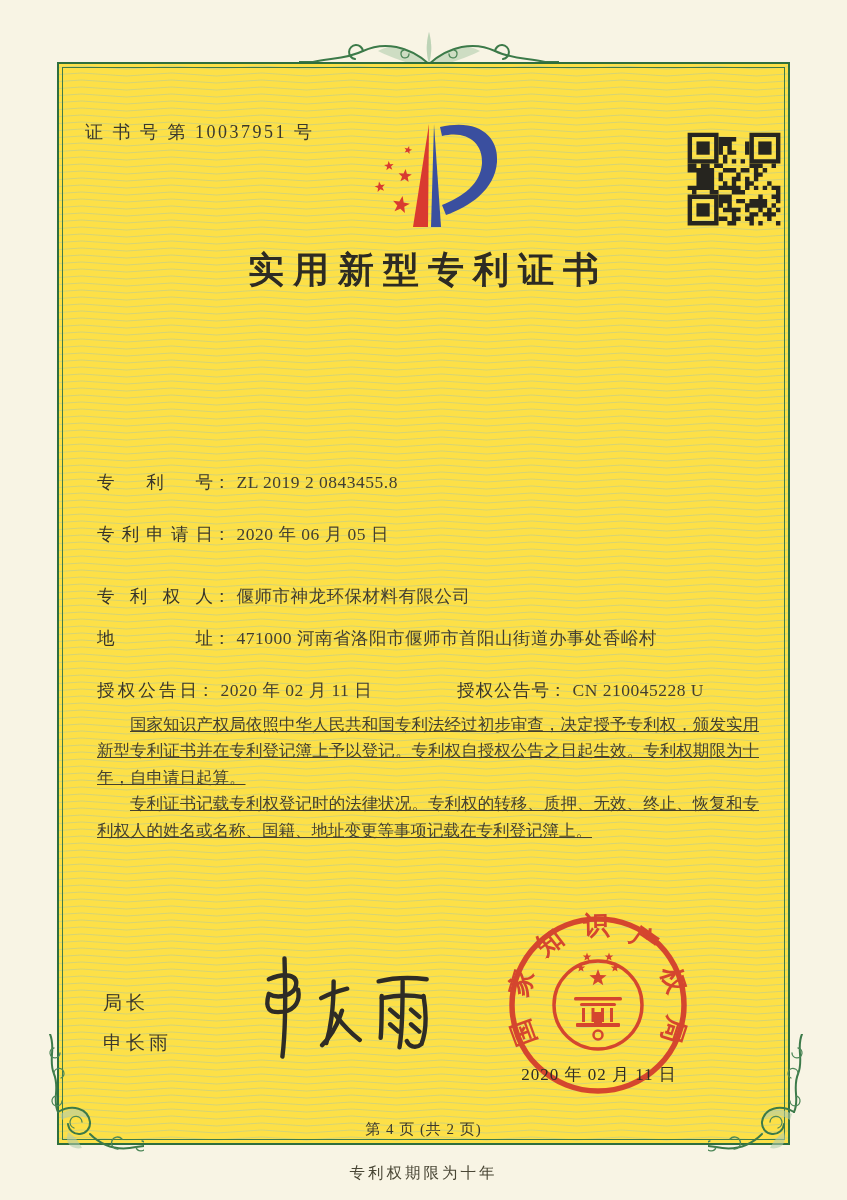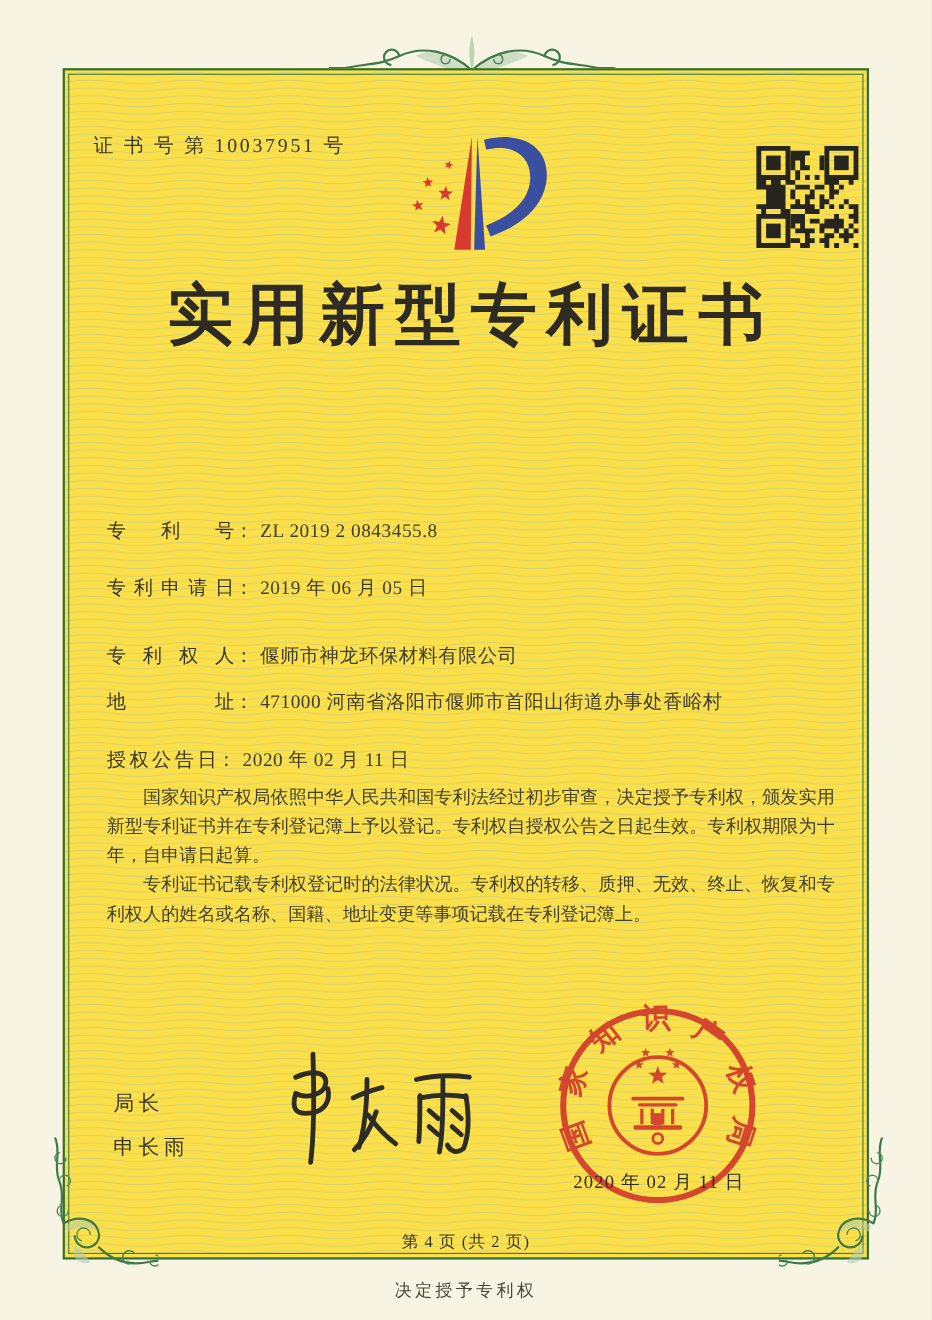--- a/index.html
+++ b/index.html
@@ -15,31 +15,31 @@
   }
   .frame::after{
     content:'';position:absolute;inset:3px;border:1px solid #3d7b49;pointer-events:none;
   }
   .waves{position:absolute;inset:0;width:100%;height:100%;}
   .cert-no{position:absolute;left:26px;top:56px;font-size:18px;letter-spacing:2.5px;color:#3a382c;}
   .logo{position:absolute;left:286px;top:46px;}
   .qr{position:absolute;left:622px;top:62px;}
   .title{
     position:absolute;left:0;top:182px;width:100%;margin:0;text-align:center;
-    font-size:60px;font-weight:bold;letter-spacing:9px;text-indent:9px;color:#2d2b23;
+    font-size:36px;font-weight:bold;letter-spacing:9px;text-indent:9px;color:#2d2b23;
   }
   .row{position:absolute;left:38px;width:672px;white-space:nowrap;font-size:17.5px;color:#413e30;}
   .lbl{display:inline-block;width:102px;text-align:justify;text-align-last:justify;color:#37352a;}
   .col{padding-right:6px;}
   .val{letter-spacing:0.5px;}
   .r0{top:300px}.r1{top:353px}.r2{top:406px}.r3{top:458px}.r4{top:520px}.r5{top:562px}.rg{top:614px}
   .pair2{position:absolute;left:360px;top:0;}
   .pair2 .lbl{width:92px;}
   .paras{position:absolute;left:38px;top:648px;width:662px;font-size:16.5px;line-height:26.4px;color:#44412f;text-align:justify;}
-  .paras p{margin:0;text-indent:2em;}
+  .paras p{margin:0;text-indent:2em;text-decoration:underline;}
   .officer-title{position:absolute;left:44px;top:926px;font-size:19px;letter-spacing:4px;color:#3a382c;}
   .officer-name{position:absolute;left:44px;top:966px;font-size:19px;letter-spacing:4px;color:#3a382c;}
   .signature{position:absolute;left:178px;top:886px;}
   .seal{position:absolute;left:438px;top:840px;opacity:.92;}
   .seal-date{position:absolute;left:440px;top:999px;width:200px;text-align:center;font-size:17px;letter-spacing:1px;color:#2f2d26;font-weight:500;}
   .page-info{position:absolute;left:0;top:1056px;width:100%;text-align:center;font-size:15px;color:#3a382c;letter-spacing:1px;}
   .back-note{position:absolute;left:0;top:1163px;width:100%;text-align:center;font-size:15.5px;letter-spacing:3px;color:#494635;}
   .orn-top{position:absolute;left:299px;top:18px;}
   .orn-bl{position:absolute;left:44px;top:1034px;}
   .orn-br{position:absolute;left:708px;top:1034px;transform:scaleX(-1);}
@@ -105,32 +105,35 @@
       </g>
       <path id="qr-mods" fill="#26251f" d="M28,4h4v4h-4zM32,4h4v4h-4zM36,4h4v4h-4zM40,4h4v4h-4zM28,8h4v4h-4zM32,8h4v4h-4zM36,8h4v4h-4zM52,8h4v4h-4zM28,12h4v4h-4zM36,12h4v4h-4zM52,12h4v4h-4zM28,16h4v4h-4zM36,16h4v4h-4zM40,16h4v4h-4zM52,16h4v4h-4zM32,20h4v4h-4zM32,24h4v4h-4zM40,24h4v4h-4zM48,24h4v4h-4zM0,28h4v4h-4zM4,28h4v4h-4zM12,28h4v4h-4zM16,28h4v4h-4zM24,28h4v4h-4zM28,28h4v4h-4zM56,28h4v4h-4zM60,28h4v4h-4zM64,28h4v4h-4zM76,28h4v4h-4zM0,32h4v4h-4zM4,32h4v4h-4zM8,32h4v4h-4zM12,32h4v4h-4zM16,32h4v4h-4zM20,32h4v4h-4zM32,32h4v4h-4zM36,32h4v4h-4zM40,32h4v4h-4zM48,32h4v4h-4zM52,32h4v4h-4zM60,32h4v4h-4zM68,32h4v4h-4zM8,36h4v4h-4zM12,36h4v4h-4zM16,36h4v4h-4zM20,36h4v4h-4zM28,36h4v4h-4zM44,36h4v4h-4zM60,36h4v4h-4zM64,36h4v4h-4zM8,40h4v4h-4zM12,40h4v4h-4zM16,40h4v4h-4zM20,40h4v4h-4zM28,40h4v4h-4zM40,40h4v4h-4zM44,40h4v4h-4zM52,40h4v4h-4zM60,40h4v4h-4zM8,44h4v4h-4zM12,44h4v4h-4zM16,44h4v4h-4zM20,44h4v4h-4zM32,44h4v4h-4zM40,44h4v4h-4zM52,44h4v4h-4zM56,44h4v4h-4zM72,44h4v4h-4zM0,48h4v4h-4zM4,48h4v4h-4zM8,48h4v4h-4zM12,48h4v4h-4zM16,48h4v4h-4zM20,48h4v4h-4zM28,48h4v4h-4zM32,48h4v4h-4zM36,48h4v4h-4zM40,48h4v4h-4zM44,48h4v4h-4zM52,48h4v4h-4zM60,48h4v4h-4zM68,48h4v4h-4zM76,48h4v4h-4zM80,48h4v4h-4zM4,52h4v4h-4zM20,52h4v4h-4zM24,52h4v4h-4zM40,52h4v4h-4zM44,52h4v4h-4zM48,52h4v4h-4zM80,52h4v4h-4zM28,56h4v4h-4zM32,56h4v4h-4zM36,56h4v4h-4zM64,56h4v4h-4zM76,56h4v4h-4zM80,56h4v4h-4zM28,60h4v4h-4zM32,60h4v4h-4zM36,60h4v4h-4zM44,60h4v4h-4zM48,60h4v4h-4zM56,60h4v4h-4zM60,60h4v4h-4zM64,60h4v4h-4zM68,60h4v4h-4zM80,60h4v4h-4zM28,64h4v4h-4zM36,64h4v4h-4zM52,64h4v4h-4zM56,64h4v4h-4zM60,64h4v4h-4zM64,64h4v4h-4zM68,64h4v4h-4zM76,64h4v4h-4zM32,68h4v4h-4zM36,68h4v4h-4zM40,68h4v4h-4zM44,68h4v4h-4zM52,68h4v4h-4zM64,68h4v4h-4zM72,68h4v4h-4zM80,68h4v4h-4zM40,72h4v4h-4zM56,72h4v4h-4zM60,72h4v4h-4zM68,72h4v4h-4zM72,72h4v4h-4zM76,72h4v4h-4zM28,76h4v4h-4zM32,76h4v4h-4zM40,76h4v4h-4zM44,76h4v4h-4zM52,76h4v4h-4zM56,76h4v4h-4zM72,76h4v4h-4zM36,80h4v4h-4zM40,80h4v4h-4zM56,80h4v4h-4zM64,80h4v4h-4zM80,80h4v4h-4z"></path>
     </svg>
 
     <h1 class="title">实用新型专利证书</h1>
 
     <div class="row r2">
       <span class="lbl" style="width:116px">专利号</span><span class="col">：</span><span class="val">ZL 2019 2 0843455.8</span>
     </div>
     <div class="row r3">
-      <span class="lbl" style="width:116px">专利申请日</span><span class="col">：</span><span class="val">2019 年 06 月 05 日</span>
+      <span class="lbl" style="width:116px">专利申请日</span><span class="col">：</span><span class="val">2020 年 06 月 05 日</span>
     </div>
     <div class="row r4">
       <span class="lbl" style="width:116px">专利权人</span><span class="col">：</span><span class="val">偃师市神龙环保材料有限公司</span>
     </div>
     <div class="row r5">
       <span class="lbl" style="width:116px">地址</span><span class="col">：</span><span class="val">471000 河南省洛阳市偃师市首阳山街道办事处香峪村</span>
     </div>
 
     <div class="row rg">
       <span>
         <span class="lbl" style="width:100px">授权公告日</span><span class="col">：</span><span class="val">2020 年 02 月 11 日</span>
+      </span>
+      <span class="pair2">
+        <span class="lbl">授权公告号</span><span class="col">：</span><span class="val">CN 210045228 U</span>
       </span>
     </div>
 
     <div class="paras">
       <p>国家知识产权局依照中华人民共和国专利法经过初步审查，决定授予专利权，颁发实用新型专利证书并在专利登记簿上予以登记。专利权自授权公告之日起生效。专利权期限为十年，自申请日起算。</p>
       <p>专利证书记载专利权登记时的法律状况。专利权的转移、质押、无效、终止、恢复和专利权人的姓名或名称、国籍、地址变更等事项记载在专利登记簿上。</p>
     </div>
 
     <div class="officer-title">局长</div>
     <div class="officer-name">申长雨</div>
@@ -208,14 +211,14 @@
     <path class="gstroke-thin" d="M10,14 a5,5 0 1 0 6,5"></path>
     <path class="gstroke-thin" d="M10,40 a5,5 0 1 1 7,4"></path>
     <path class="gstroke-thin" d="M12,62 a5,5 0 1 0 6,5"></path>
     <path class="gstroke" d="M14,78 C28,70 44,74 46,88 a11,11 0 1 1 -22,2"></path>
     <path class="gstroke-thin" d="M38,88 a6,6 0 1 0 -8,6"></path>
     <path class="gstroke" d="M46,100 C58,112 74,117 92,113 L100,112"></path>
     <path class="gstroke-thin" d="M74,115 a6,6 0 1 1 4,-10"></path>
     <path class="gstroke-thin" d="M92,113 a5,5 0 1 0 6,-6"></path>
   </svg>
 
-  <div class="back-note">决定授予专利权</div>
+  <div class="back-note">专利权期限为十年</div>
 </div>
 
 </body></html>

